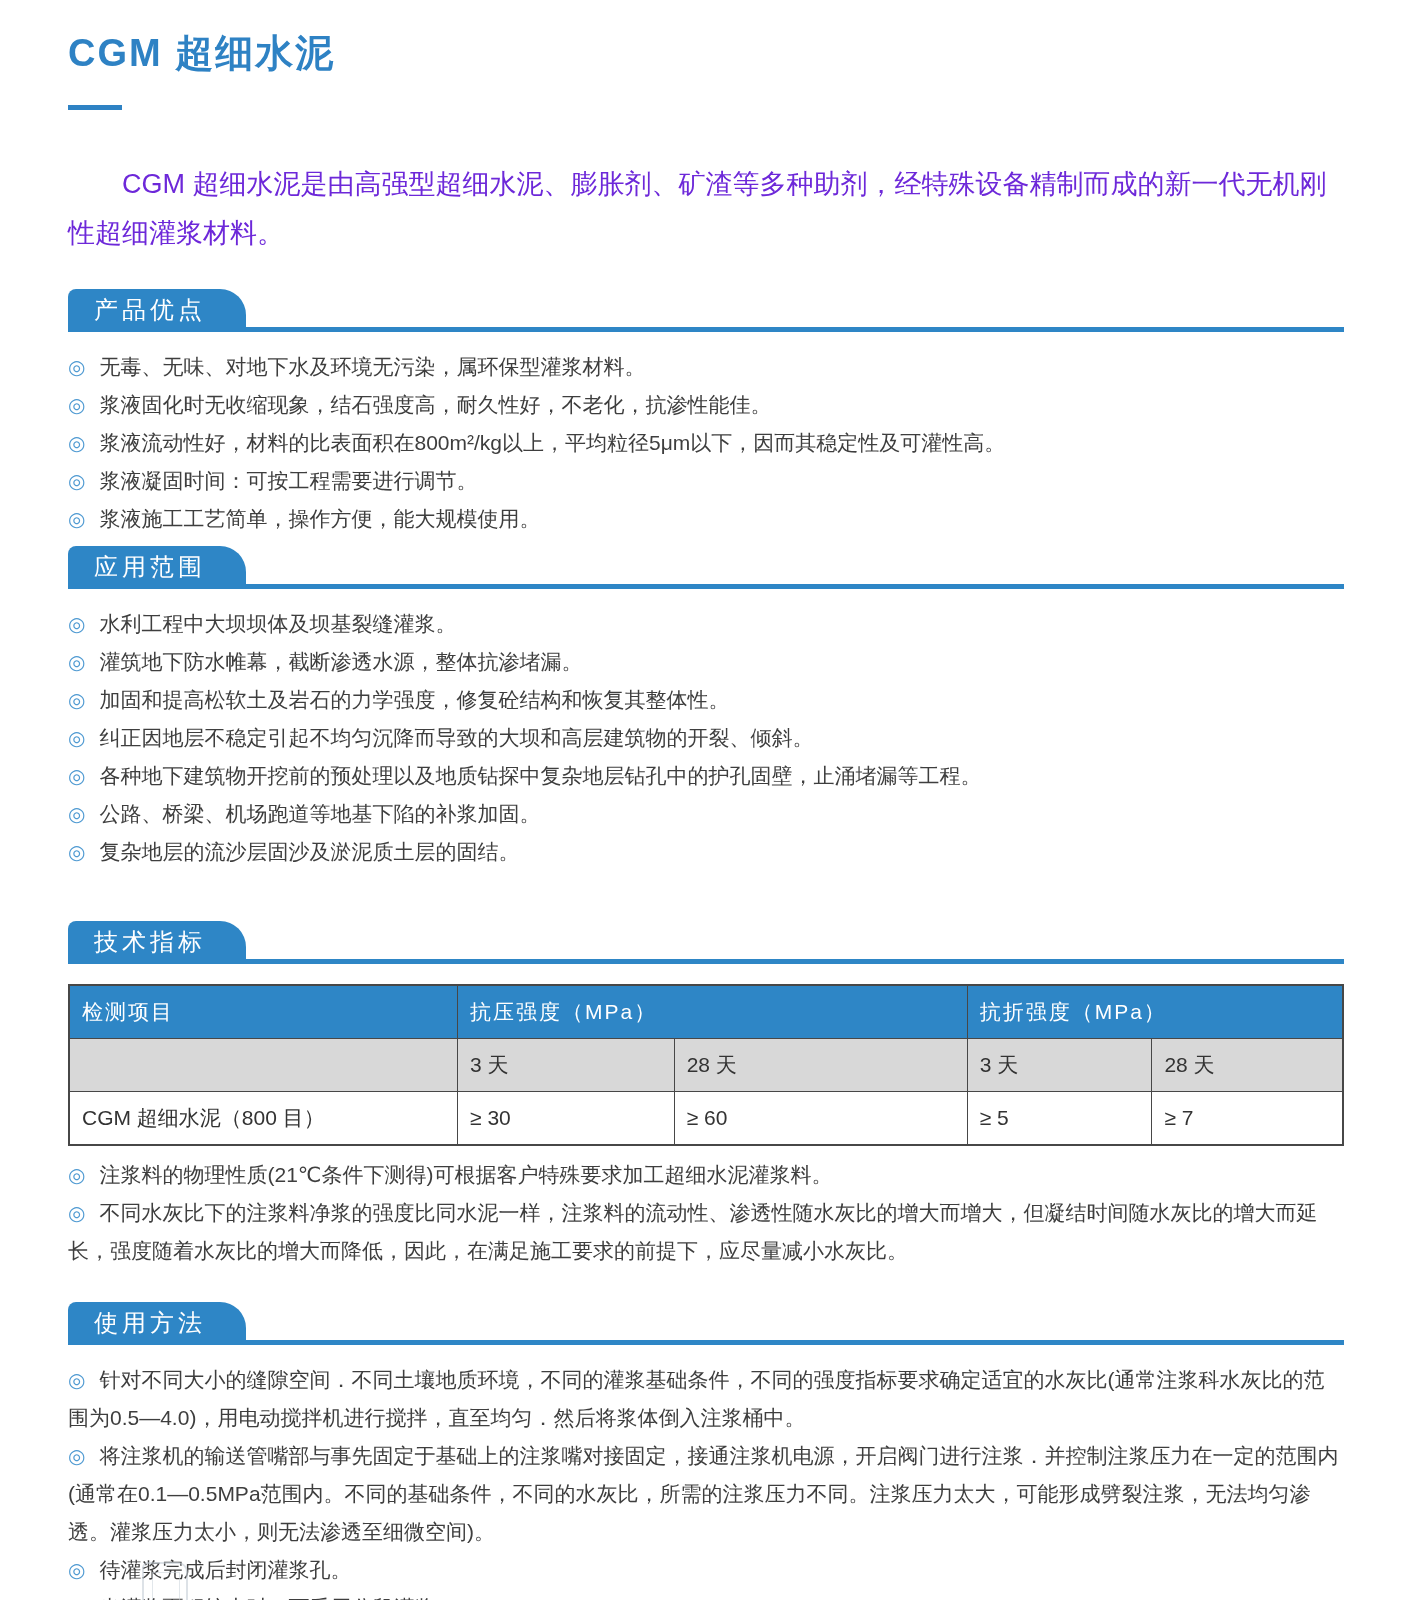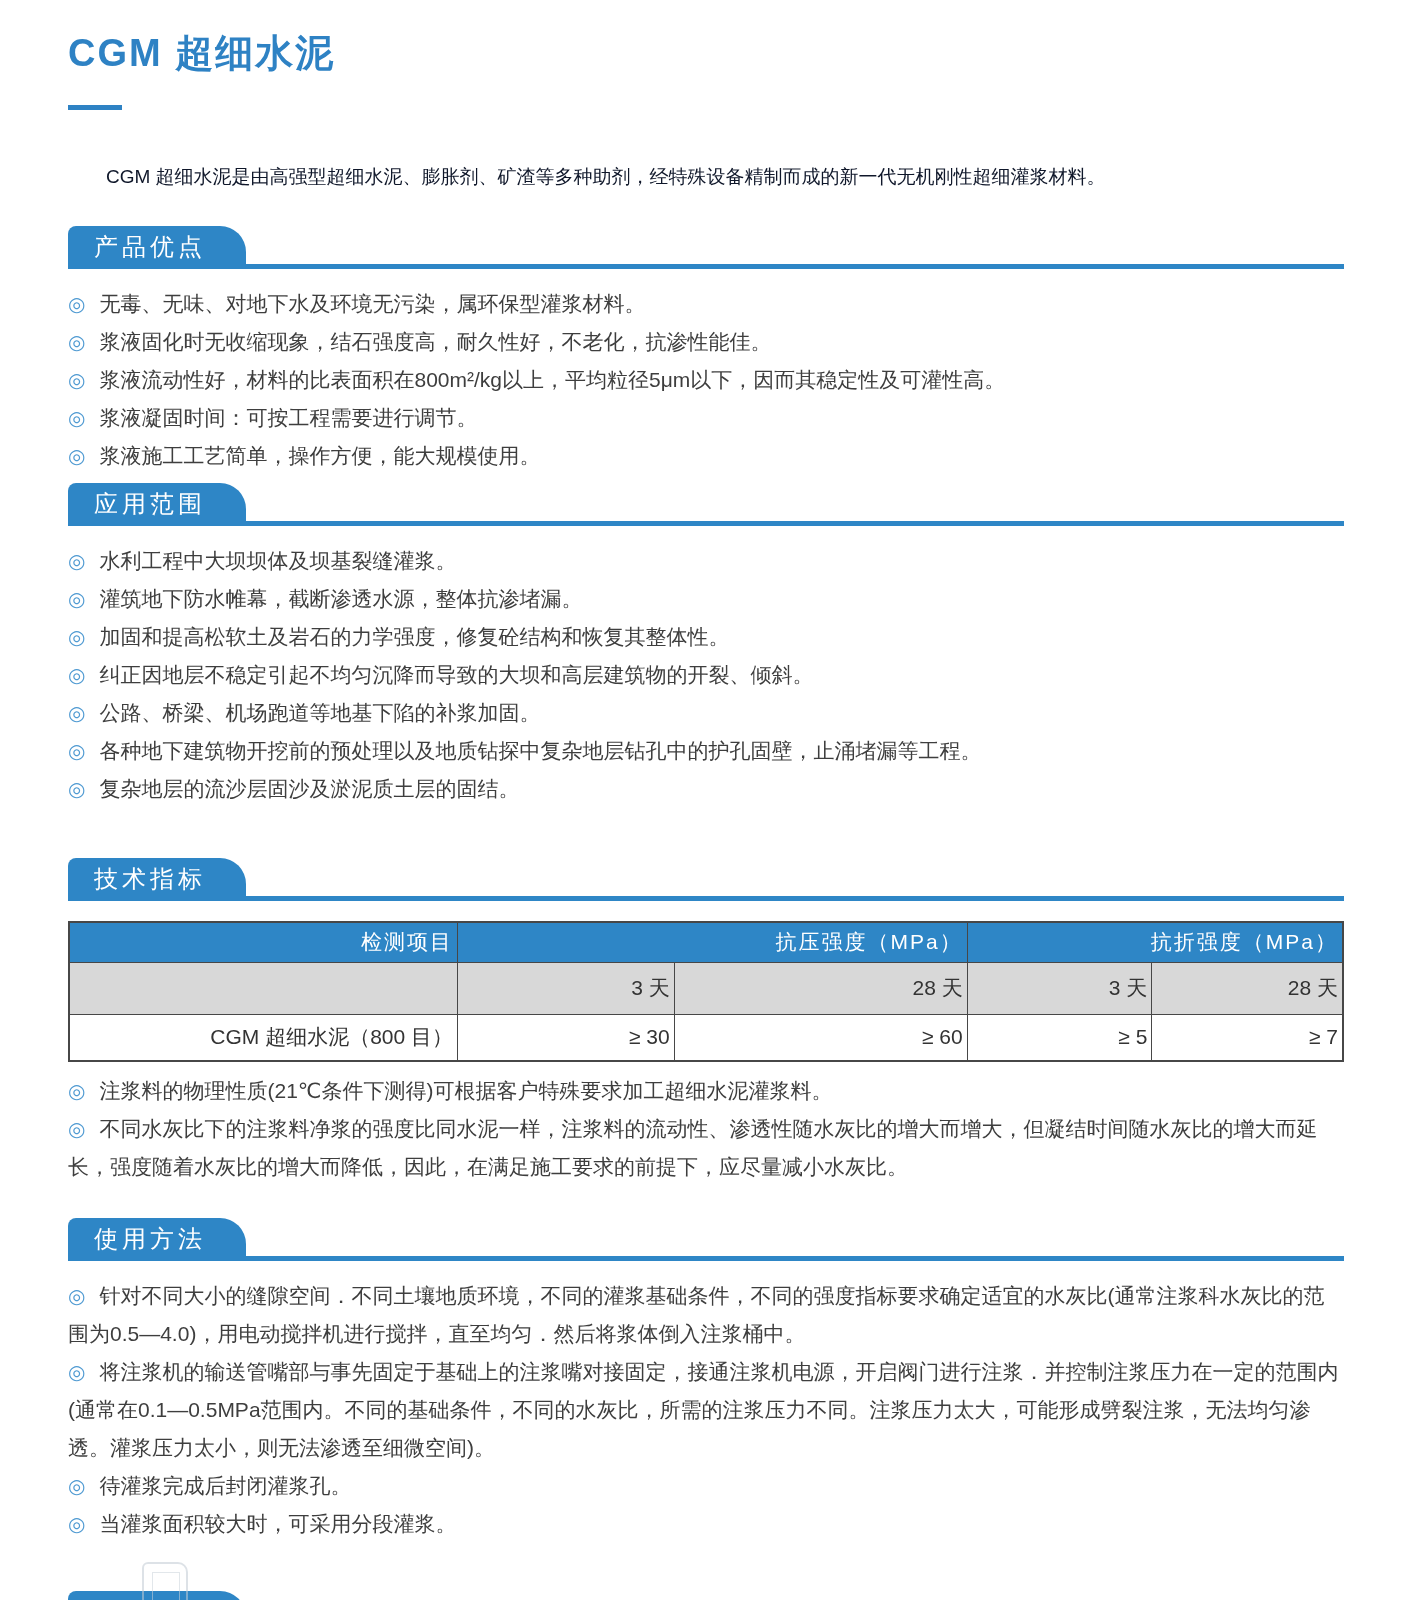--- a/index.html
+++ b/index.html
@@ -25,24 +25,24 @@
   }
   .title-underline {
     width: 54px; height: 5px;
     background: #2e82c4;
     margin-top: 26px;
   }
 
   
   .intro {
     margin: 50px 0 16px 0;
-    font-size: 19px;
+    font-size: 27px;
     line-height: 1.8;
     text-indent: 2em;
-    color: #0f172a;
+    color: #6d28d9;
   }
 
   
   .section-header { position: relative; height: 43px; }
   .section-rule {
     position: absolute; left: 0; right: 0; bottom: 0;
     height: 5px; background: #2e86c6;
   }
   .section-tab {
     position: absolute; left: 0; bottom: 0;
@@ -84,24 +84,24 @@
 
   
   table.spec {
     width: 100%;
     border-collapse: collapse;
     table-layout: fixed;
     border: 2px solid #474747;
   }
   table.spec th, table.spec td {
     border: 1.5px solid #474747;
-    text-align: right;
+    text-align: left;
     font-weight: normal;
     font-size: 21px;
-    padding: 4px;
+    padding: 12px;
   }
   table.spec tr.head-row { height: 40px; }
   table.spec tr.sub-row { height: 52px; }
   table.spec tr.data-row { height: 47px; margin-top: 16px; }
   table.spec tr.head-row th {
     background: #2e86c6;
     color: #ffffff;
     letter-spacing: 2px;
   }
   table.spec tr.sub-row td { background: #d8d8d8; color: #333333; }
@@ -147,22 +147,22 @@
 
   <div class="section-header mt-sec2">
     <div class="section-rule"></div>
     <div class="section-tab">应用范围</div>
   </div>
   <ul class="bullets mt-list2">
     <li class="bullet"><span class="bicon">◎</span><span>水利工程中大坝坝体及坝基裂缝灌浆。</span></li>
     <li class="bullet"><span class="bicon">◎</span><span>灌筑地下防水帷幕，截断渗透水源，整体抗渗堵漏。</span></li>
     <li class="bullet"><span class="bicon">◎</span><span>加固和提高松软土及岩石的力学强度，修复砼结构和恢复其整体性。</span></li>
     <li class="bullet"><span class="bicon">◎</span><span>纠正因地层不稳定引起不均匀沉降而导致的大坝和高层建筑物的开裂、倾斜。</span></li>
+    <li class="bullet"><span class="bicon">◎</span><span>各种地下建筑物开挖前的预处理以及地质钻探中复杂地层钻孔中的护孔固壁，止涌堵漏等工程。</span></li>
     <li class="bullet"><span class="bicon">◎</span><span>公路、桥梁、机场跑道等地基下陷的补浆加固。</span></li>
-    <li class="bullet"><span class="bicon">◎</span><span>各种地下建筑物开挖前的预处理以及地质钻探中复杂地层钻孔中的护孔固壁，止涌堵漏等工程。</span></li>
     <li class="bullet"><span class="bicon">◎</span><span>复杂地层的流沙层固沙及淤泥质土层的固结。</span></li>
   </ul>
 
   <div class="section-header mt-sec3">
     <div class="section-rule"></div>
     <div class="section-tab">技术指标</div>
   </div>
 
   <table class="spec mt-table">
     <colgroup>

